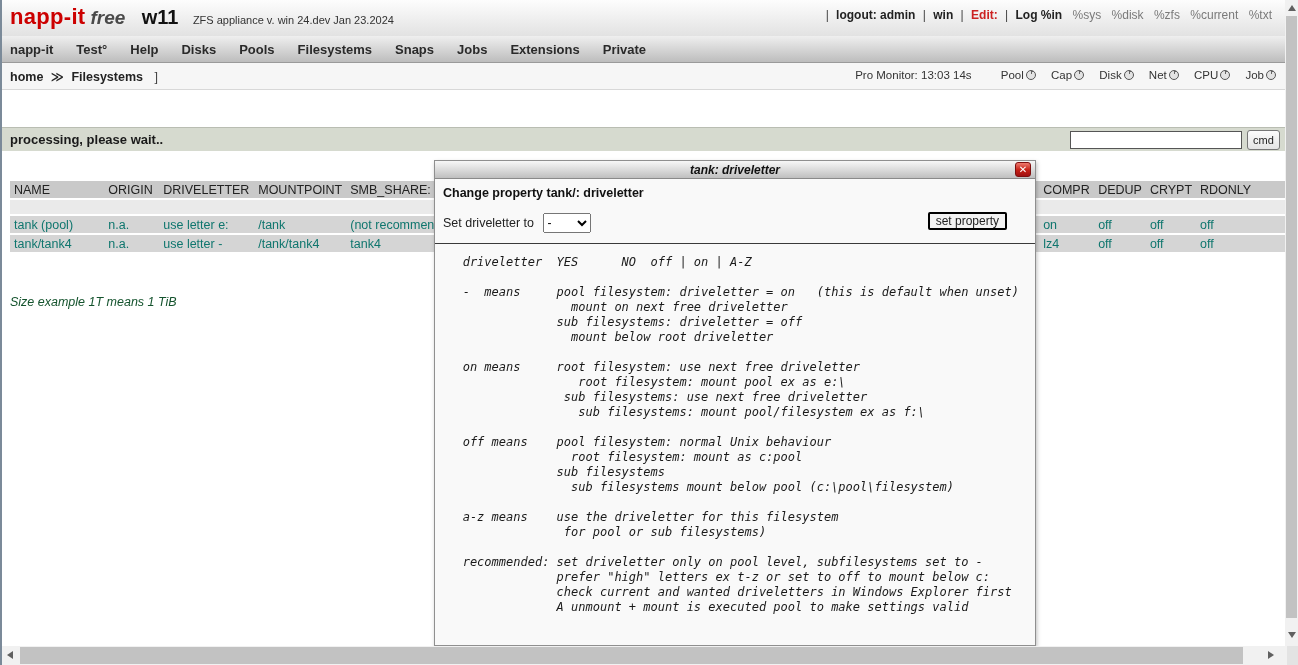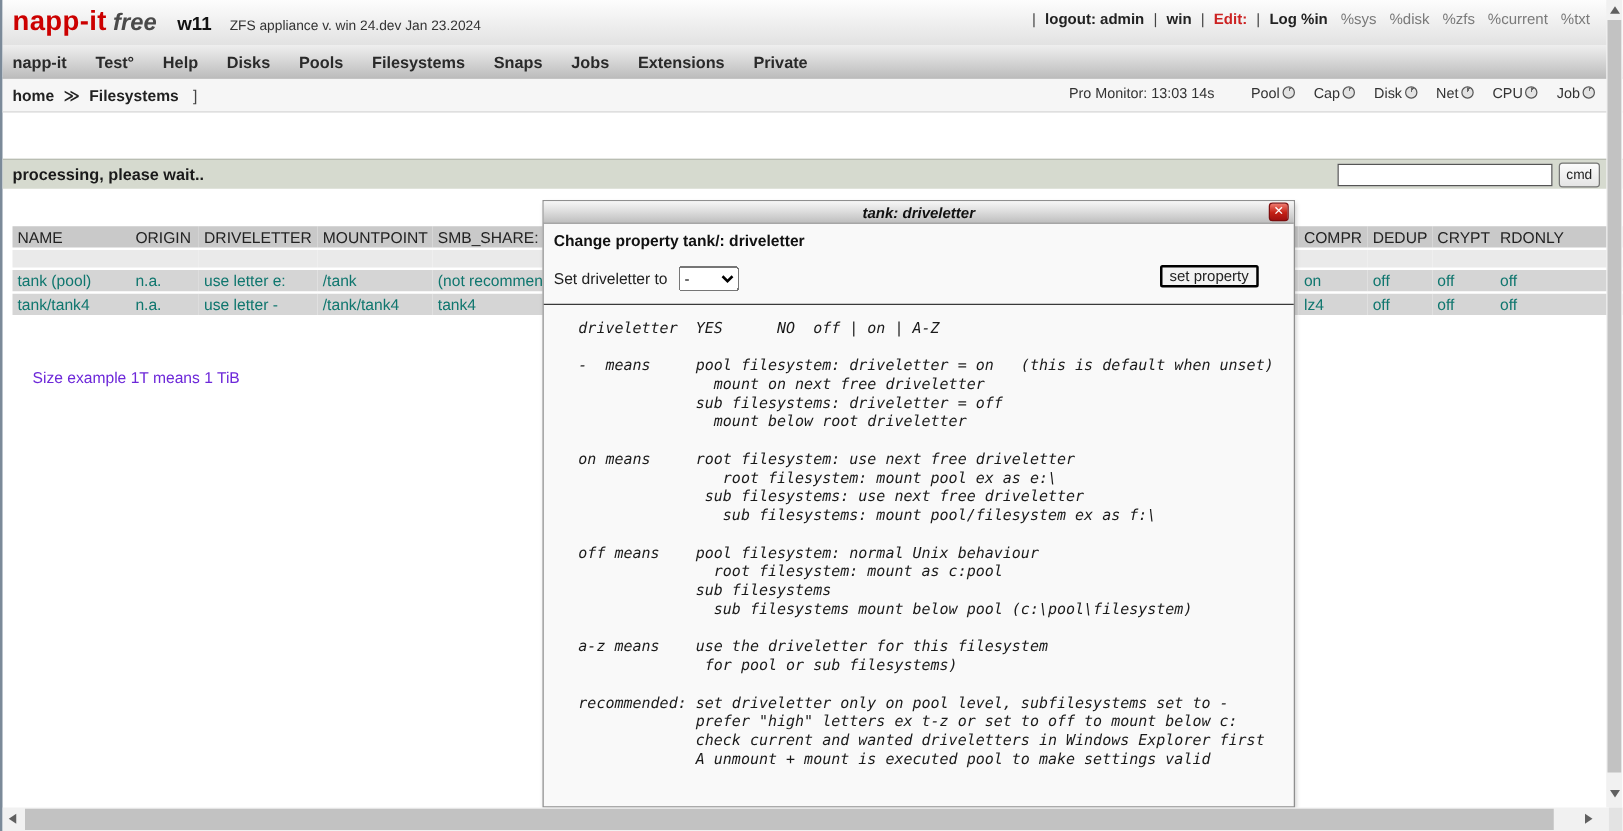--- a/index.html
+++ b/index.html
@@ -8,21 +8,21 @@
     font-family:"Liberation Sans","DejaVu Sans",sans-serif;
     background:#fff; position:relative; color:#222;
     border-left:2px solid #7b8a99;
   }
   
   .topbar{ position:absolute; left:0; top:0; width:1296px; height:36px;
     background:linear-gradient(#fdfdfd,#e2e2e2); }
   .brand{ position:absolute; left:8px; top:4px; white-space:nowrap; }
   .brand .logo{ font-size:22px; font-weight:bold; color:#c00; letter-spacing:.3px; }
   .brand .logo-suffix{ font-size:19px; font-weight:bold; font-style:italic; color:#4a4a4a; margin-left:5px; }
-  .brand .edition{ font-size:15px; font-weight:bold; color:#111; margin-left:12px; }
+  .brand .edition{ font-size:20px; font-weight:bold; color:#111; margin-left:12px; }
   .brand .subtitle{ font-size:11px; color:#333; margin-left:10px; }
   .session{ position:absolute; right:26px; top:8px; font-size:12px; white-space:nowrap; color:#222; }
   .session .sep{ color:#444; margin:0 4px; }
   .session .bold{ font-weight:bold; }
   .session .edit{ color:#cc2222; font-weight:bold; }
   .session .lvl{ color:#7a7a7a; margin-left:7px; }
   
   .menubar{ position:absolute; left:0; top:36px; width:1296px; height:27px;
     background:linear-gradient(#efefef,#bdbdbd); border-bottom:1px solid #9a9a9a;
     display:flex; align-items:center; padding-left:8px; }
@@ -49,21 +49,21 @@
     border:1px solid #777; border-radius:3px; background:linear-gradient(#fcfcfc,#e4e4e4);
     font-size:11px; padding:0 5px; color:#222; }
   
   .fstable{ position:absolute; left:8px; top:179px; border-collapse:separate; border-spacing:0 2px;
     font-size:12.5px; table-layout:fixed; }
   .fstable th{ background:#c9c9c9; color:#222; font-weight:normal; text-align:left;
     height:17px; padding:0 4px; overflow:hidden; white-space:nowrap; }
   .fstable td{ height:17px; padding:0 4px; overflow:hidden; white-space:nowrap; }
   .fstable tr.spacer td{ background:#eaeaea; height:14px; }
   .fstable tr.data td{ background:#d5d5d5; color:#0f766e; }
-  .footnote{ position:absolute; left:24px; top:295px; font-size:12.5px; color:#6d28d9; }
+  .footnote{ position:absolute; left:8px; top:295px; font-size:12.5px; color:#14532d;font-style:italic; }
   
   .modal{ position:absolute; left:432px; top:160px; width:602px; height:486px;
     background:#f9f9f9; border:1px solid #8f8f8f; box-shadow:1px 2px 4px rgba(0,0,0,.25); }
   .modal-title{ height:18px; background:linear-gradient(#f7f7f7,#d9d9d9 55%,#bfbfbf);
     border-bottom:1px solid #8a8a8a; text-align:center; font-size:12px; font-weight:bold;
     color:#111; line-height:18px; position:relative;font-style:italic; }
   .modal-close{ position:absolute; right:4px; top:1px; width:16px; height:15px;
     background:linear-gradient(#ef7a6e,#c42015 55%,#a01010); border:1px solid #7e0e0e; border-radius:3px;
     color:#fff; font-size:10px; font-weight:bold; line-height:13px; text-align:center; cursor:pointer; }
   .modal-heading{ font-size:12.5px; font-weight:bold; color:#111; padding:7px 8px 0 8px; }

